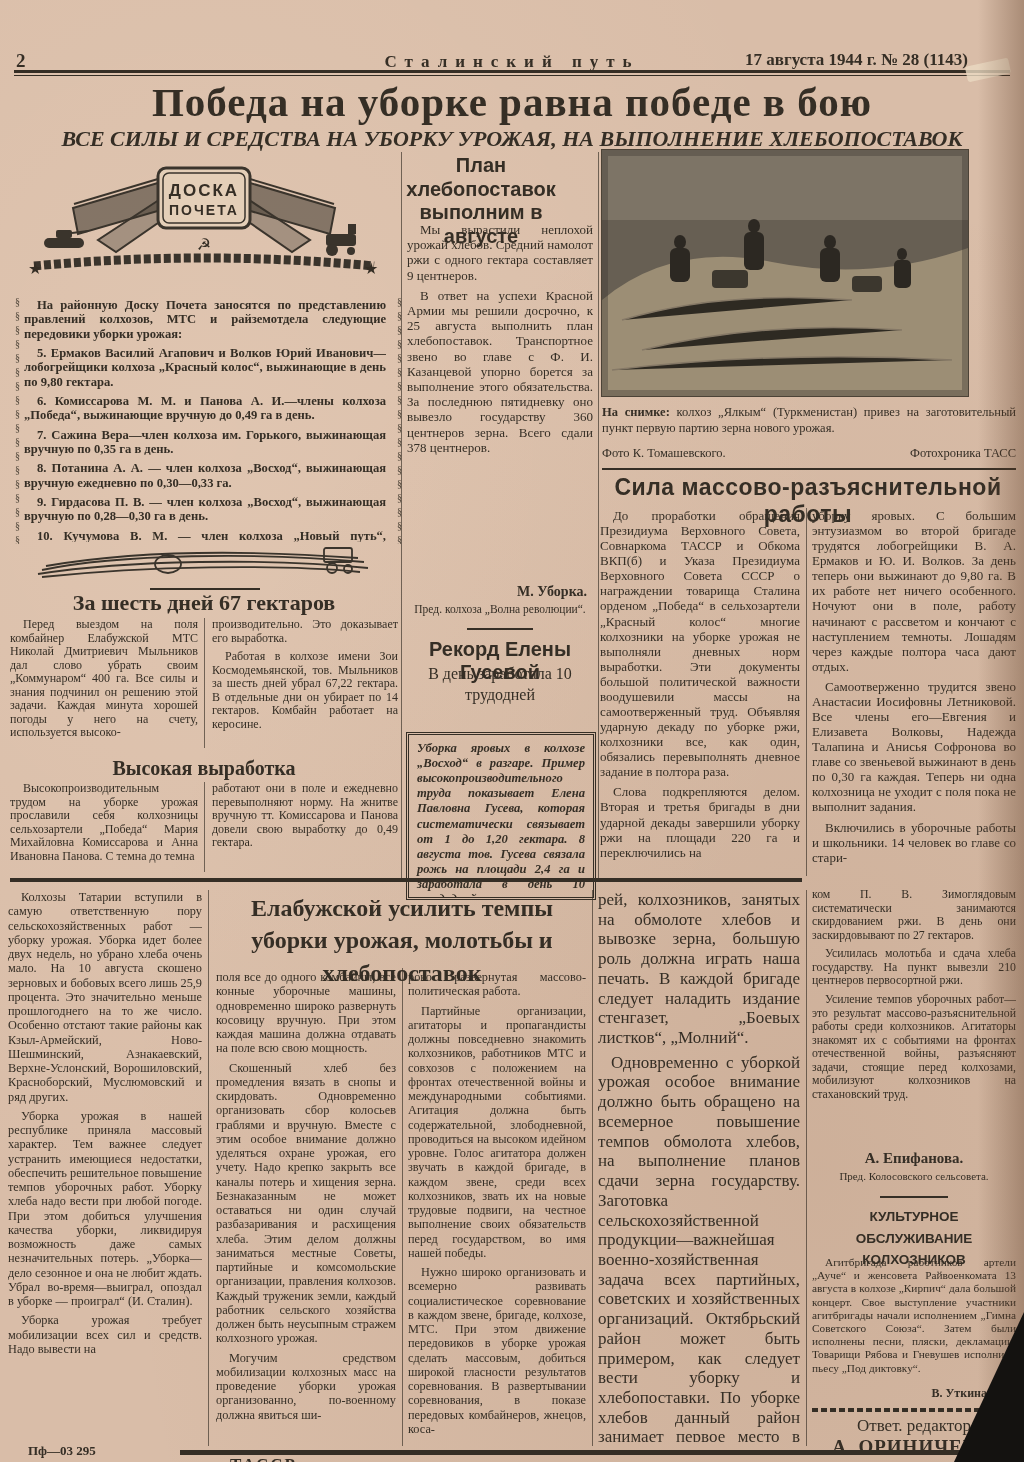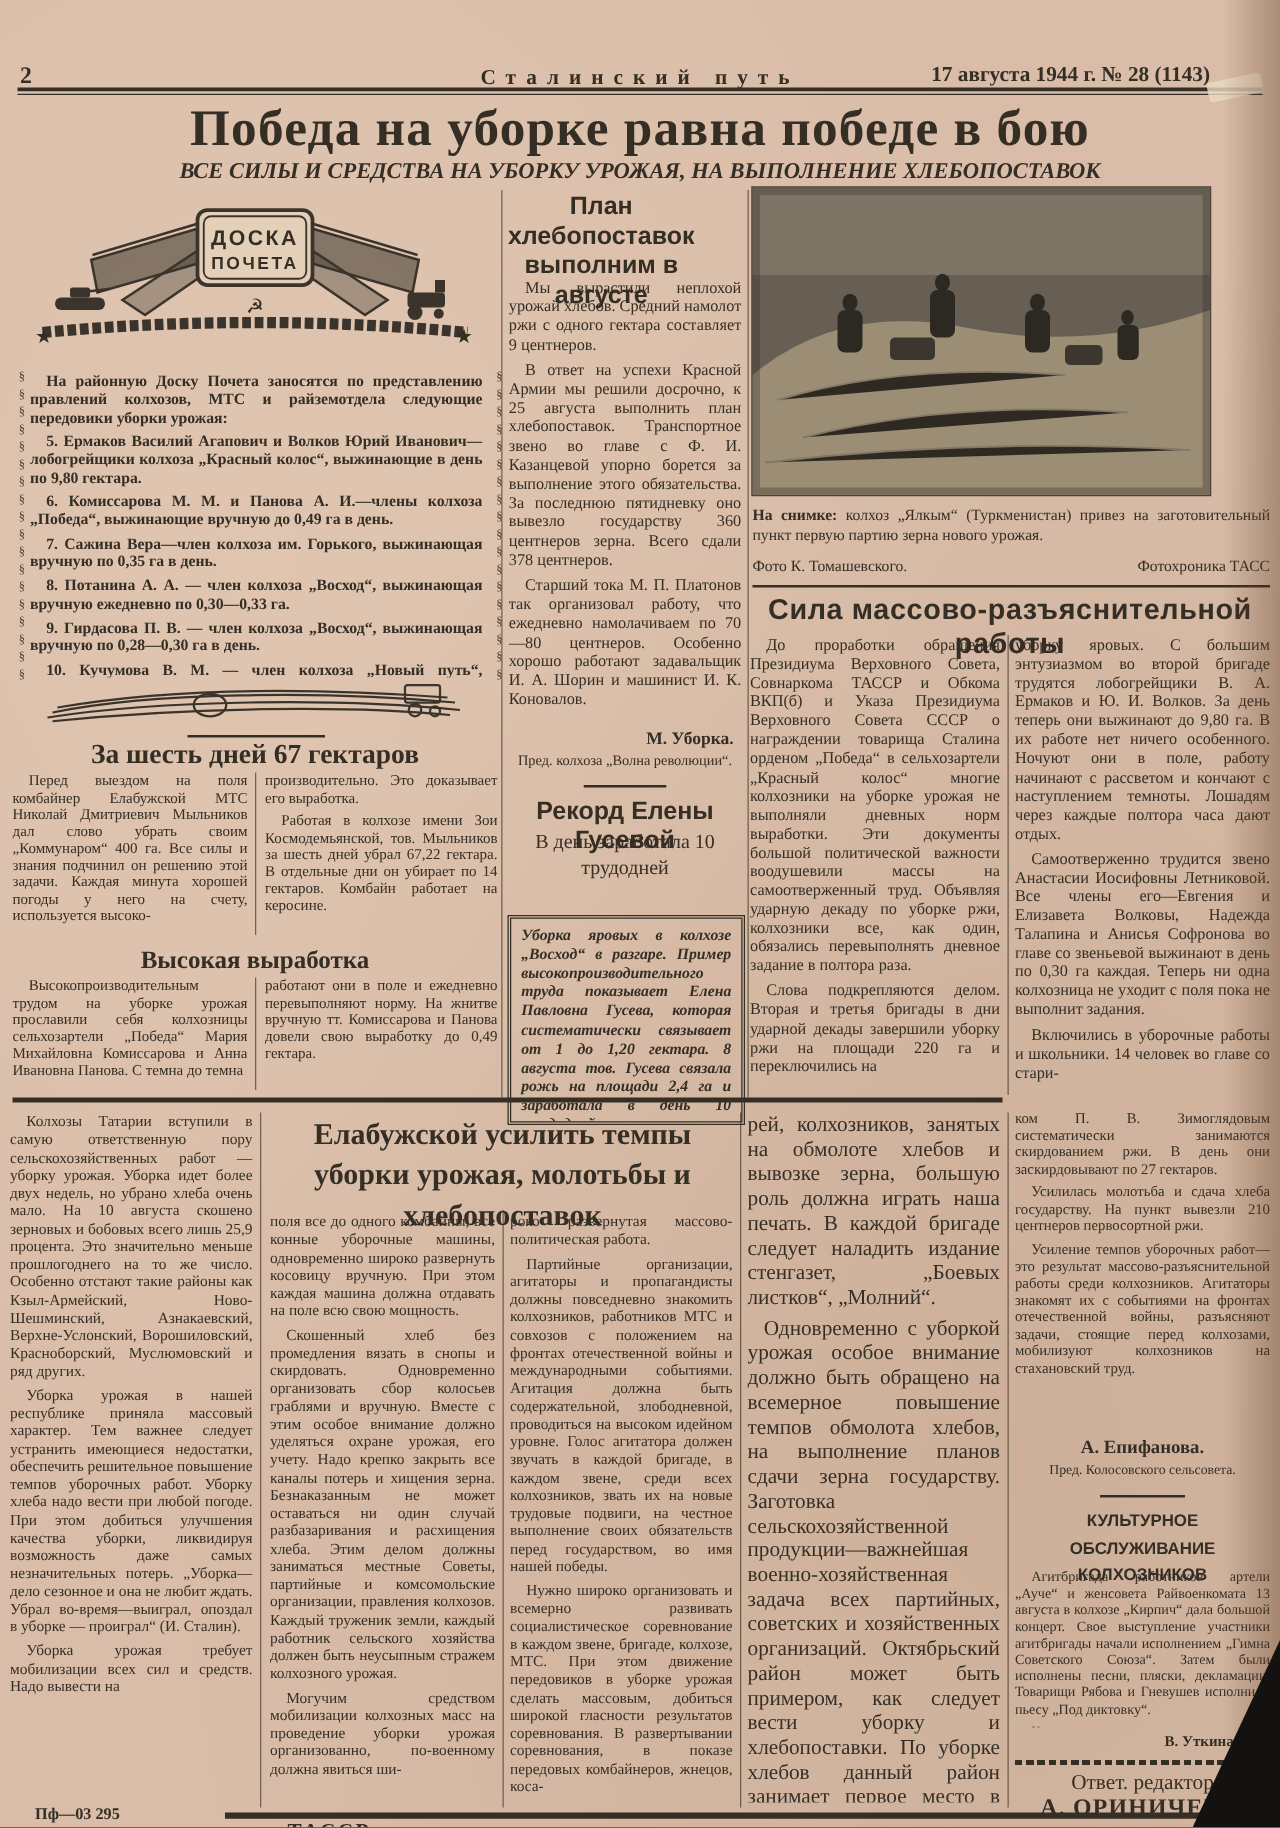--- a/index.html
+++ b/index.html
@@ -29,21 +29,21 @@
   .para{margin:0 0 5px 0;text-indent:13px;}
   .cont .para:first-child{text-indent:0;}
   .center{text-align:center;}
   .sans{font-family:"Liberation Sans", sans-serif;}
 
   .pagenum{left:16px;top:50px;font-size:19px;font-weight:bold;}
   .masthead{left:0;right:0;top:52px;text-align:center;font-weight:bold;font-size:17px;letter-spacing:8px;}
   .issue{right:56px;top:50px;font-weight:bold;font-size:17px;}
 
   .headline{left:0;right:0;top:78px;text-align:center;font-size:41px;font-weight:bold;letter-spacing:1px;}
-  .subhead{left:0;right:0;top:126px;text-align:center;font-style:italic;font-weight:bold;font-size:18px;}
+  .subhead{left:0;right:0;top:126px;text-align:center;font-style:italic;font-weight:bold;font-size:22px;}
 
   .emblem{left:18px;top:150px;width:372px;height:144px;}
   .ornament{top:296px;width:14px;height:248px;font-size:10px;line-height:1;
     writing-mode:vertical-rl;text-orientation:upright;letter-spacing:3px;color:var(--ink-soft);overflow:hidden;}
   .board-text{left:24px;top:298px;width:362px;height:244px;font-weight:bold;font-size:12.6px;line-height:1.14;}
   .wheat{left:28px;top:544px;width:352px;height:38px;}
   .dash{height:2px;background:var(--ink);}
 
   .sixdays-title{left:8px;top:590px;width:392px;font-size:22px;font-weight:bold;}
   .sixdays-c1{left:10px;top:618px;width:188px;height:132px;font-size:12px;line-height:1.13;}
@@ -190,21 +190,20 @@
   <div class="abs jtext vys-c2 cont">
       <p class="para">работают они в поле и ежедневно перевыполняют норму. На жнитве вручную тт. Комиссарова и Панова довели свою выработку до 0,49 гектара.</p>
     </div>
   <div class="vrule" style="left:204px;top:782px;height:90px;"></div>
   <div class="rule" style="left:10px;top:878px;width:792px;height:4px;"></div>
 
   <div class="abs center sans plan-title">План хлебопоставок выполним в августе</div>
   <div class="abs jtext plan-body">
       <p class="para">Мы вырастили неплохой урожай хлебов. Средний намолот ржи с одного гектара составляет 9 центнеров.</p>
       <p class="para">В ответ на успехи Красной Армии мы решили досрочно, к 25 августа выполнить план хлебопоставок. Транспортное звено во главе с Ф. И. Казанцевой упорно борется за выполнение этого обязательства. За последнюю пятидневку оно вывезло государству 360 центнеров зерна. Всего сдали 378 центнеров.</p>
-      <p class="para">Старший тока М. П. Платонов так организовал работу, что ежедневно намолачиваем по 70—80 центнеров. Особенно хорошо работают задавальщик И. А. Шорин и машинист И. К. Коновалов.</p>
     </div>
   <div class="abs plan-sign">М. Уборка.</div>
   <div class="abs plan-role">Пред. колхоза „Волна революции“.</div>
   <div class="abs dash" style="left:467px;top:628px;width:66px;"></div>
 
   <div class="abs center sans record-title">Рекорд Елены Гусевой</div>
   <div class="abs center record-sub">В день заработала 10 трудодней</div>
   <div class="abs jtext record-box">Уборка яровых в колхозе „Восход“ в разгаре. Пример высокопроизводительного труда показывает Елена Павловна Гусева, которая систематически связывает от 1 до 1,20 гектара. 8 августа тов. Гусева связала рожь на площади 2,4 га и заработала в день 10 трудодней.</div>
 
   <div class="abs photo">

